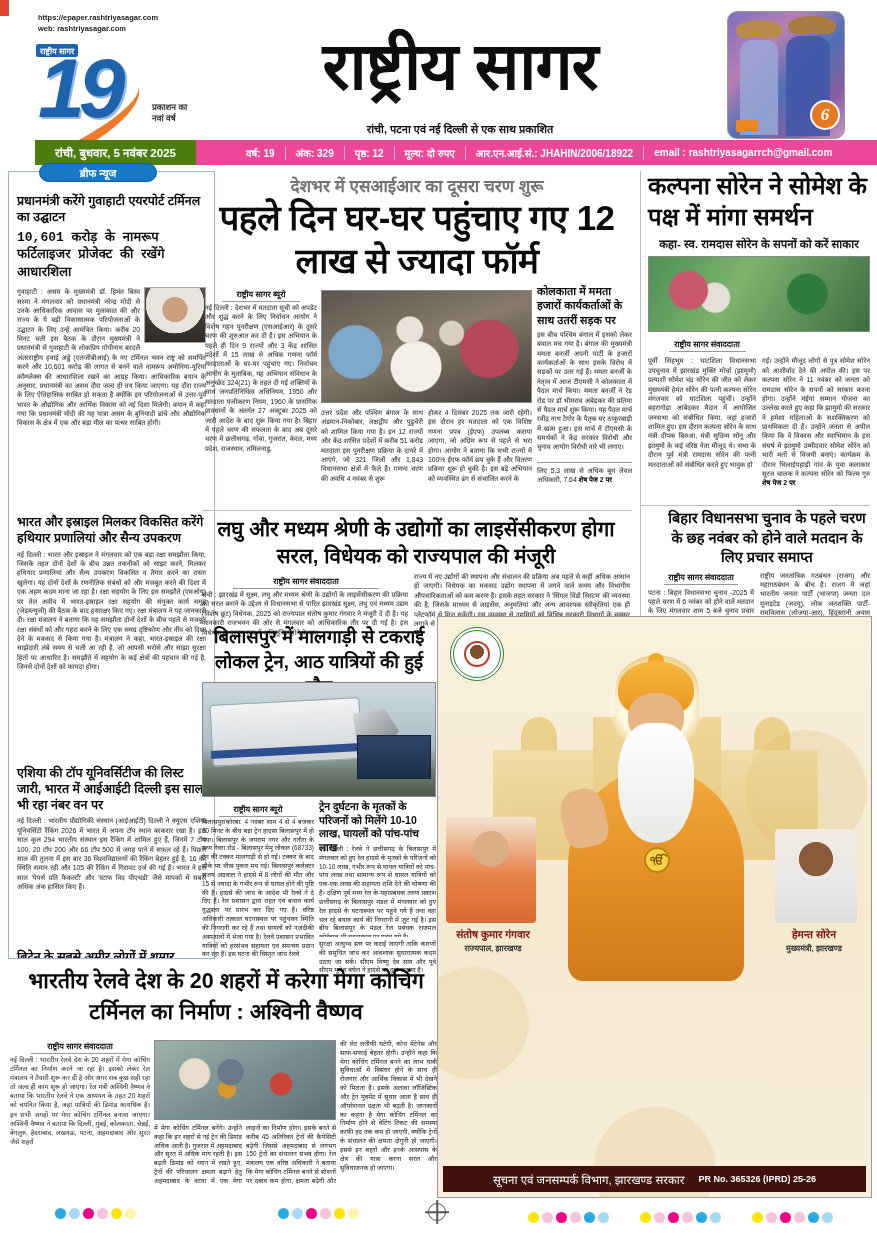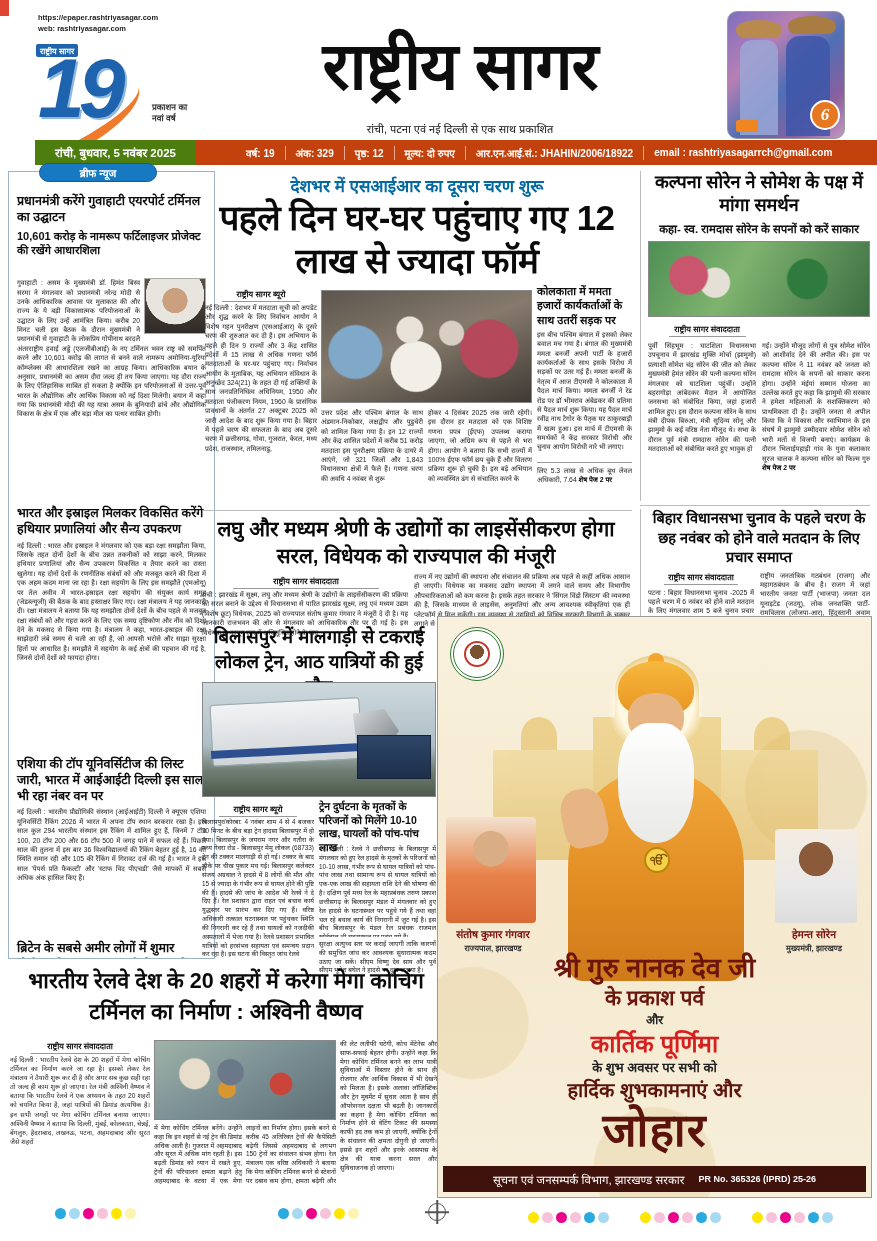--- a/index.html
+++ b/index.html
@@ -11,81 +11,81 @@
   .corner-mark { position:absolute; left:0; top:8; width:9px; height:16px; background:#e04433; }
   .mast-urls { position:absolute; left:38px; top:12px; font-size:7.5px; line-height:1.5; color:#222; font-weight:bold; }
   .logo-block { position:absolute; left:36px; top:40px; width:160px; height:98px; }
   .logo-small { position:absolute; left:0; top:4px; font-size:8px; font-weight:bold; color:#fff; background:#1d63ad; padding:1px 4px; border-radius:2px; }
   .logo-year { position:absolute; left:2px; top:6px; font-size:84px; line-height:1; font-weight:800; font-style:italic; color:#1d63ad; text-shadow:2px 2px 0 #8fb8dd; letter-spacing:-6px; }
   .logo-swoosh { position:absolute; left:18px; top:62px; width:95px; height:34px; border-bottom:9px solid #f07a2c; border-radius:0 0 100% 18px; transform:rotate(-28deg); }
   .logo-caption { position:absolute; left:116px; top:62px; font-size:8.5px; font-weight:bold; color:#333; line-height:1.3; }
   .date-box { position:absolute; left:35px; top:140px; width:161px; height:25px; background:#4d7c0f; color:#fff; font-weight:bold; font-size:11.5px; display:flex; align-items:center; justify-content:center; }
   .mast-title { position:absolute; left:200px; top:22px; width:520px; text-align:center; font-size:66px; font-weight:800; color:#0d0d0d; line-height:1.35; letter-spacing:-1px; }
   .mast-tagline { position:absolute; left:470px; top:16px; width:245px; text-align:right; font-size:15px; font-weight:800; color:#111; }
-  .mast-subtitle { position:absolute; left:200px; top:121px; width:520px; text-align:center; font-size:11px; font-weight:normal; color:#111; }
+  .mast-subtitle { position:absolute; left:200px; top:121px; width:520px; text-align:center; font-size:11px; font-weight:bold; color:#111; }
   .mast-photo { position:absolute; left:727px; top:11px; width:118px; height:128px; border-radius:10px; border:1px solid #999; overflow:hidden;
     background: linear-gradient(135deg,#7e6fc0 0%,#b77fb4 30%,#4f6fb5 55%,#8a5f9e 80%,#c79ac2 100%); }
   .mast-photo .fig1 { position:absolute; left:12px; top:28px; width:38px; height:95px; background:#9aa7d6; border-radius:12px 12px 0 0; opacity:.85; }
   .mast-photo .fig2 { position:absolute; left:58px; top:24px; width:44px; height:100px; background:#3d56a8; border-radius:14px 14px 0 0; opacity:.85; }
   .mast-photo .basket { position:absolute; left:8px; top:8px; width:46px; height:18px; background:#b98a4e; border-radius:50% 50% 8px 8px; }
   .mast-photo .basket2 { position:absolute; left:60px; top:4px; width:48px; height:18px; background:#a97c41; border-radius:50% 50% 8px 8px; }
   .page-badge { position:absolute; left:82px; top:88px; width:30px; height:30px; background:#e87722; border:2px solid #fff; border-radius:50%; color:#fff; font-size:17px; font-weight:bold; display:flex; align-items:center; justify-content:center; font-family:"Liberation Serif","DejaVu Serif",serif; font-style:italic; }
   .photo-tag { position:absolute; left:8px; top:108px; width:22px; height:12px; background:#f0861f; border-radius:2px; }
-  .info-bar { position:absolute; left:196px; top:140px; width:681px; height:25px; background:#c2410c; display:flex; align-items:center; color:#fff; font-size:10px; font-weight:bold; padding-left:40px; }
+  .info-bar { position:absolute; left:196px; top:140px; width:681px; height:25px; background:#ec4899; display:flex; align-items:center; color:#fff; font-size:10px; font-weight:bold; padding-left:40px; }
   .info-bar span { padding:0 10px; border-right:1px solid rgba(255,255,255,.55); white-space:nowrap; }
   .info-bar span:last-child { border-right:none; }
 
   
   .body-text { font-size:6.8px; line-height:1.38; text-align:justify; color:#222; overflow:hidden; }
   .byline { font-size:8px; font-weight:bold; text-align:center; color:#111; }
   .byline:after { content:""; display:block; width:70%; margin:2px auto 0; border-bottom:1px solid #999; }
   .cont { font-weight:bold; color:#000; }
 
   
   .brief-col { position:absolute; left:8px; top:171px; width:207px; height:788px; border:1px solid #9fb3c8; padding:14px 8px 6px 8px; overflow:hidden; }
   .brief-pill { position:absolute; left:98px; top:163px; transform:translateX(-50%); width:118px; height:19px; background:#1779c2; border:1px solid #0e5d99; border-radius:10px; color:#fff; font-size:10.5px; font-weight:bold; display:flex; align-items:center; justify-content:center; z-index:5; }
   .brief-headline { font-size:12.5px; font-weight:800; line-height:1.3; color:#0d0d0d; margin:7px 0 3px; }
-  .brief-subhead { font-size:11px; font-weight:bold; line-height:1.35; color:#111; margin-bottom:20px; }
+  .brief-subhead { font-size:13px; font-weight:bold; line-height:1.35; color:#111; margin-bottom:6px;font-family:Liberation Mono, monospace; }
   .pm-photo { float:right; width:62px; height:56px; margin:0 0 3px 4px; border:1px solid #aaa;
     background: radial-gradient(circle at 50% 40%, #caa07e 0 28%, transparent 29%), radial-gradient(circle at 50% 30%, #e8e4de 0 60%, transparent 61%), linear-gradient(#5a5148,#2e2a26); }
 
   
-  .kicker { position:absolute; left:202px; top:174px; width:430px; text-align:center; font-size:17px; font-weight:800; color:#0369a1; }
+  .kicker { position:absolute; left:202px; top:174px; width:430px; text-align:center; font-size:17px; font-weight:800; color:#737373; }
   .main-headline { position:absolute; left:202px; top:196px; width:430px; text-align:center; font-size:35px; line-height:1.23; font-weight:800; color:#0a0a0a; letter-spacing:-.5px; }
   .ms-byline { position:absolute; left:205px; top:288px; width:112px; }
   .ms-col1 { position:absolute; left:205px; top:303px; width:112px; height:203px; }
   .ms-photo { position:absolute; left:321px; top:290px; width:211px; height:113px; border:1px solid #888;
     background: radial-gradient(circle at 42% 35%, #e8e2d8 0 9%, transparent 10%), radial-gradient(circle at 62% 38%, #d8cfc2 0 8%, transparent 9%), radial-gradient(circle at 80% 52%, #b5485a 0 16%, transparent 17%), radial-gradient(circle at 16% 55%, #7fa8c9 0 14%, transparent 15%), radial-gradient(circle at 45% 68%, #f2efe8 0 18%, transparent 19%), linear-gradient(160deg,#5d564e 0%,#857a6c 45%,#3f3a34 100%); }
   .ms-col2 { position:absolute; left:321px; top:408px; width:102px; height:98px; }
   .ms-col3 { position:absolute; left:428px; top:408px; width:104px; height:98px; }
   .sb-box { position:absolute; left:537px; top:284px; width:95px; height:224px; }
   .sb-head { font-size:11px; font-weight:800; line-height:1.3; color:#0d0d0d; margin-bottom:3px; }
   .sb-rule { border-top:1px solid #999; margin:4px 0 3px; }
 
   
   .kal { position:absolute; left:640px; top:171px; width:230px; border-left:1px solid #bbb; padding-left:7px; }
-  .kal-headline { font-size:18px; line-height:1.28; font-weight:800; text-align:center; color:#0a0a0a; }
+  .kal-headline { font-size:24px; line-height:1.28; font-weight:800; color:#0a0a0a; }
   .kal-subhead { font-size:11.5px; font-weight:800; text-align:center; margin-top:4px; color:#111; }
   .kal-photo { margin-top:5px; width:100%; height:76px; border:1px solid #888;
     background: radial-gradient(circle at 18% 45%, #c9566d 0 10%, transparent 11%), radial-gradient(circle at 30% 55%, #e4e0d6 0 9%, transparent 10%), radial-gradient(circle at 72% 50%, #2f7a3d 0 12%, transparent 13%), linear-gradient(120deg,#4d8f54 0%,#7fb36f 40%,#3c6e42 100%); }
   .kal-byline { width:110px; margin:6px 0 0 4px; }
   .kal-cols { display:flex; gap:6px; margin-top:4px; }
   .kal-cols .body-text { width:110px; height:160px; }
 
   
   .msme-headline { position:absolute; left:202px; top:516px; width:428px; text-align:center; font-size:20.5px; line-height:1.3; font-weight:800; color:#0a0a0a; }
   .msme-byline { position:absolute; left:202px; top:575px; width:208px; }
   .msme-col1 { position:absolute; left:202px; top:590px; width:206px; height:68px; }
   .msme-col2 { position:absolute; left:414px; top:572px; width:216px; height:86px; }
   .rule-h1 { position:absolute; left:202px; top:510px; width:430px; border-top:1px solid #bbb; }
   .rule-h2 { position:absolute; left:640px; top:505px; width:230px; border-top:1px solid #bbb; }
 
   
   .bihar { position:absolute; left:640px; top:509px; width:230px; border-left:1px solid #bbb; padding-left:7px; }
-  .bihar-headline { font-size:14.5px; line-height:1.35; font-weight:800; text-align:center; color:#0a0a0a; }
+  .bihar-headline { font-size:14.5px; line-height:1.35; font-weight:800; text-align:center; color:#0a0a0a;margin-left:16px; }
   .bihar-cols { display:flex; gap:6px; margin-top:3px; }
   .bihar-c1 { width:108px; }
   .bihar-c1 .byline { width:100%; margin-bottom:3px; }
   .bihar-c1 .body-text { height:84px; }
   .bihar-c2 { width:112px; height:100px; }
 
   
   .bila-headline { position:absolute; left:202px; top:625px; width:234px; text-align:center; font-size:18.5px; line-height:1.35; font-weight:800; color:#0a0a0a; }
   .bila-photo { position:absolute; left:202px; top:682px; width:234px; height:115px; border:1px solid #888;
     background: linear-gradient(180deg,#cdd9de 0%,#aebec6 55%,#6f7d72 78%,#4c5a4e 100%); }
@@ -331,29 +331,20 @@
     <div class="gov-photo"></div>
     <div class="cm-photo"></div>
     <div class="ad-name gov-name">
       <span>संतोष कुमार गंगवार</span>
       <small>राज्यपाल, झारखण्ड</small>
     </div>
     <div class="ad-name cm-name">
       <span>हेमन्त सोरेन</span>
       <small>मुख्यमंत्री, झारखण्ड</small>
     </div>
-    <div class="ad-lines">
-      <div class="adl1">श्री गुरु नानक देव जी</div>
-      <div class="adl2">के प्रकाश पर्व</div>
-      <div class="adl3">और</div>
-      <div class="adl4">कार्तिक पूर्णिमा</div>
-      <div class="adl5">के शुभ अवसर पर सभी को</div>
-      <div class="adl6">हार्दिक शुभकामनाएं और</div>
-      <div class="adl7">जोहार</div>
-    </div>
     <div class="ad-footer">
       <span class="dept">सूचना एवं जनसम्पर्क विभाग, झारखण्ड सरकार</span>
       <span class="prno">PR No. 365326 (IPRD) 25-26</span>
     </div>
   </div>
 
   <div class="dots" style="left:55px; top:1208px;">
     <i class="c1"></i>
       <i class="c2"></i>
       <i class="c3"></i>

